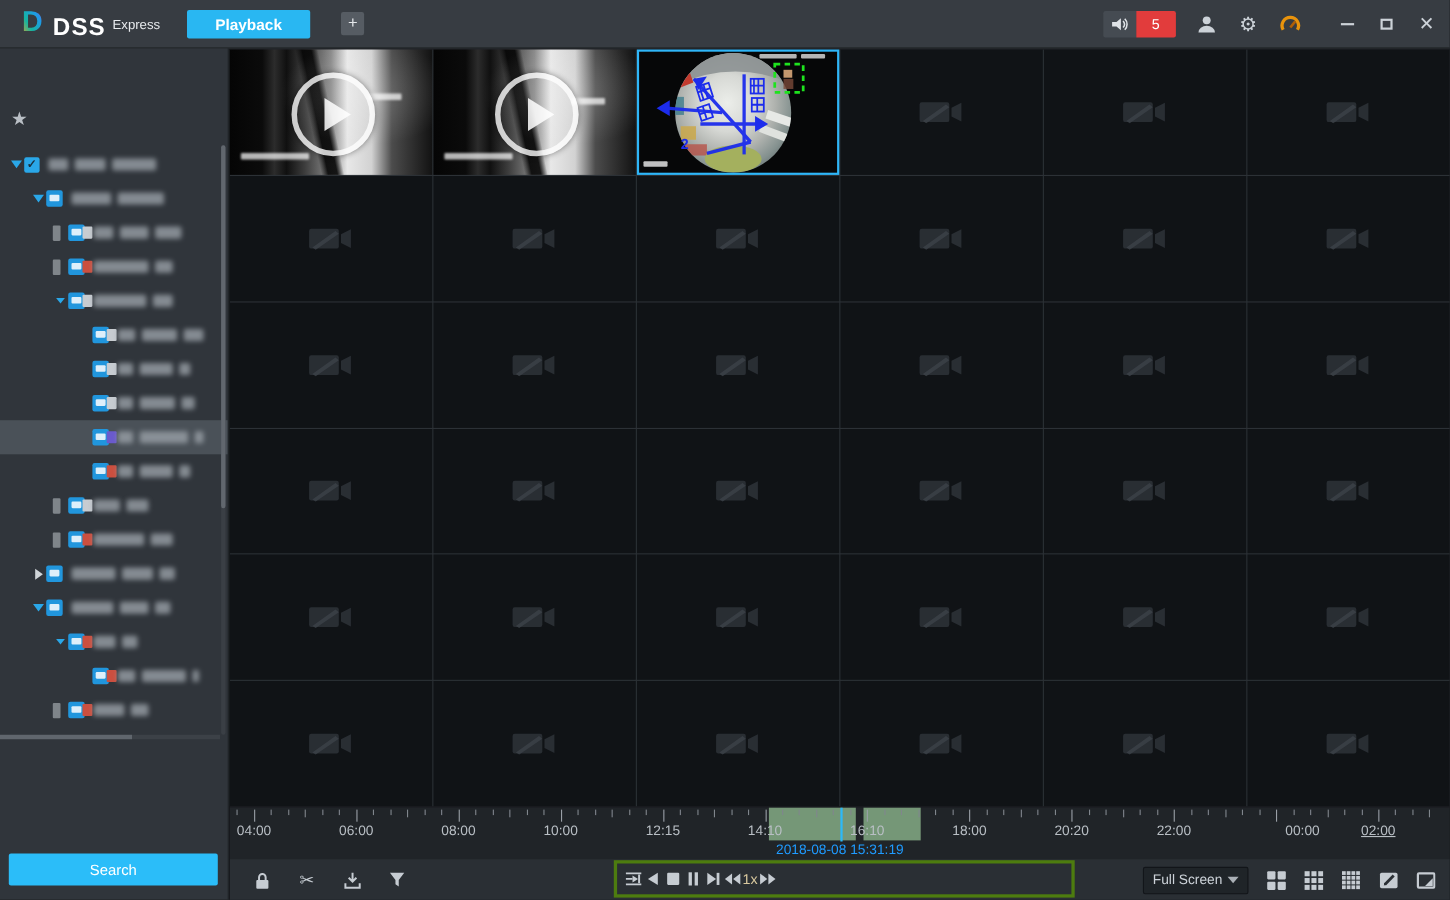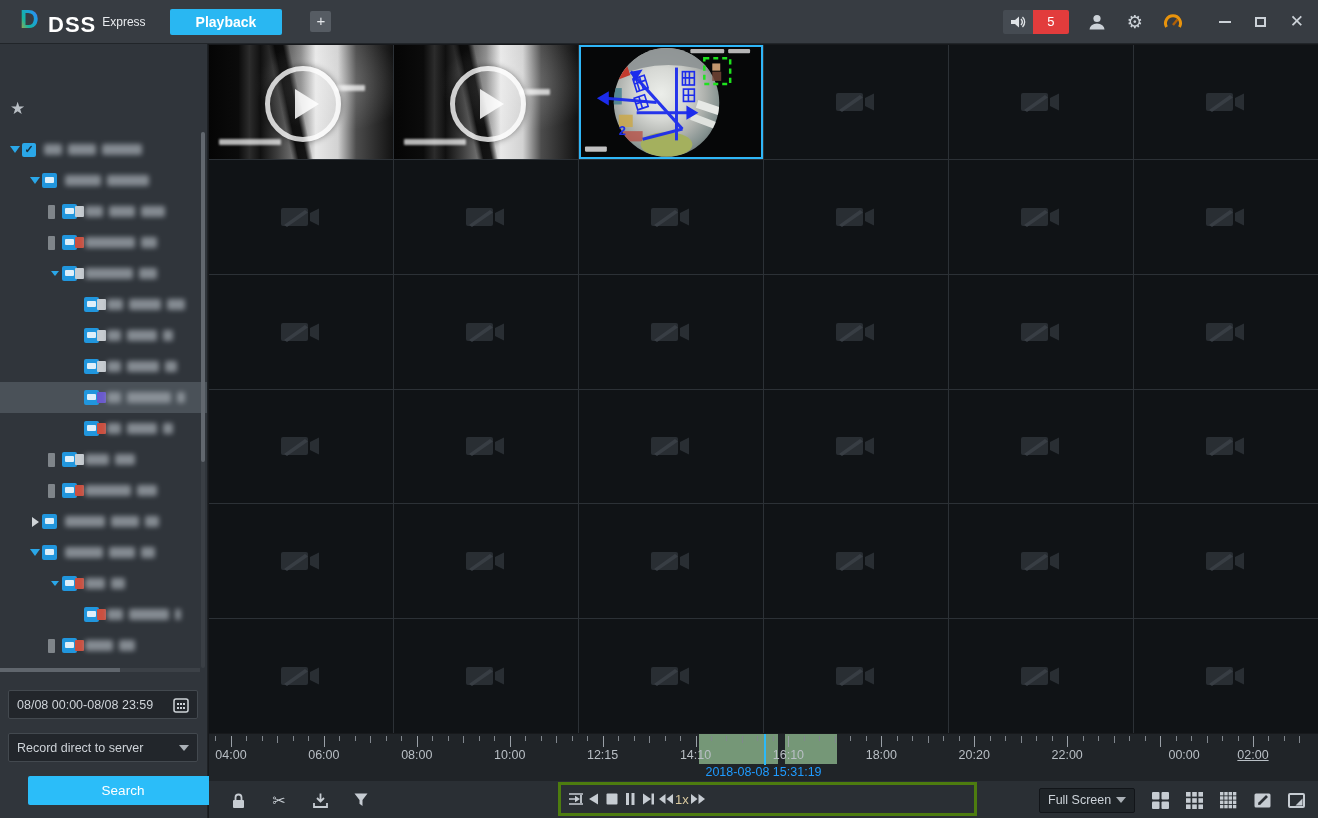--- a/index.html
+++ b/index.html
@@ -60,21 +60,21 @@
   .vthumb{position:absolute;left:0;top:0;width:4px;height:330px;background:#61676e;border-radius:2px;}
   .hscroll{position:absolute;left:0;top:624px;width:200px;height:4px;background:#3c4147;}
   .hthumb{position:absolute;left:0;top:0;height:4px;width:120px;background:#60666d;}
   .fieldbox{position:absolute;left:8px;width:190px;height:29px;background:#22262b;border:1px solid #43494f;
             border-radius:2px;box-sizing:border-box;display:flex;align-items:center;padding:0 8px;color:#ced3d8;font-size:12.5px;}
   .datebox{top:646px;}
   .recbox{top:689px;}
   .fieldbox .grow{flex:1;}
   .caret{width:0;height:0;border-left:5px solid transparent;border-right:5px solid transparent;border-top:6px solid #aab0b6;}
   .searchbtn{position:absolute;left:8px;top:732px;width:190px;height:29px;background:#2bbdf9;border-radius:2px;
-             color:#fff;font-size:13.5px;display:flex;align-items:center;justify-content:center;margin-left:20px;}
+             color:#fff;font-size:13.5px;display:flex;align-items:center;justify-content:center;}
   
   .main{position:absolute;left:209px;top:45px;right:0;bottom:0;}
   .vgrid{position:absolute;left:0;top:0;width:1109px;height:688px;display:grid;
          grid-template-columns:repeat(6,1fr);grid-template-rows:repeat(6,1fr);gap:1px;background:#2c3136;}
   .cell{background:#101316;position:relative;display:flex;align-items:center;justify-content:center;overflow:hidden;}
   .cell svg.camico{opacity:.85;}
   .thumb{background:
      radial-gradient(ellipse at 68% 35%, rgba(255,255,255,.18), transparent 45%),
      linear-gradient(78deg, transparent 40%, rgba(5,5,5,.9) 43%, rgba(5,5,5,.9) 47%, transparent 50%),
      linear-gradient(90deg,#050505 0%,#0b0b0b 16%,#2c2c2c 22%,#101010 28%,#3d3d3d 37%,#8a8a8a 50%,#e8e8e8 58%,#d2d2d2 70%,#4c4c4c 80%,#121212 100%);}
@@ -331,36 +331,20 @@
         <span class="blur" style="width: 28px;"></span>
         <span class="blur" style="width: 16px;"></span>
       </div>
     </div>
   <div class="vscroll">
       <div class="vthumb"></div>
     </div>
   <div class="hscroll">
       <div class="hthumb"></div>
     </div>
-  <div class="fieldbox datebox">
-    <span class="grow">08/08 00:00-08/08 23:59</span>
-    <svg width="16" height="16">
-      <rect x="1" y="2" width="14" height="13" rx="2" stroke="#ced3d8" stroke-width="1.5" fill="none"></rect>
-      <rect x="4" y="6" width="2" height="2" fill="#ced3d8"></rect>
-        <rect x="7" y="6" width="2" height="2" fill="#ced3d8"></rect>
-      <rect x="10" y="6" width="2" height="2" fill="#ced3d8"></rect>
-        <rect x="4" y="10" width="2" height="2" fill="#ced3d8"></rect>
-      <rect x="7" y="10" width="2" height="2" fill="#ced3d8"></rect>
-        <rect x="10" y="10" width="2" height="2" fill="#ced3d8"></rect>
-      </svg>
-  </div>
-  <div class="fieldbox recbox">
-    <span class="grow">Record direct to server</span>
-    <span class="caret"></span>
-  </div>
   <div class="searchbtn">Search</div>
 </div>
 
 <div class="main">
   <div class="vgrid">
 
     <div class="cell thumb">
       <div class="osd tr" style="top:40px;"></div>
       <div class="osd bl"></div>
       <div class="playov">

